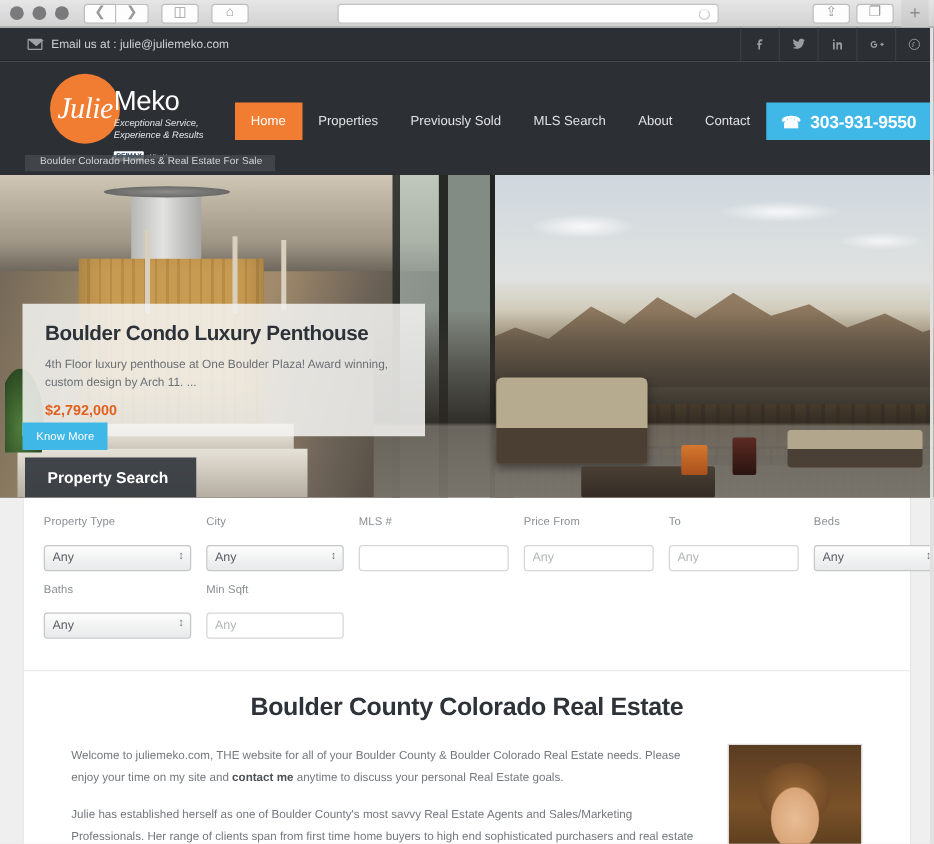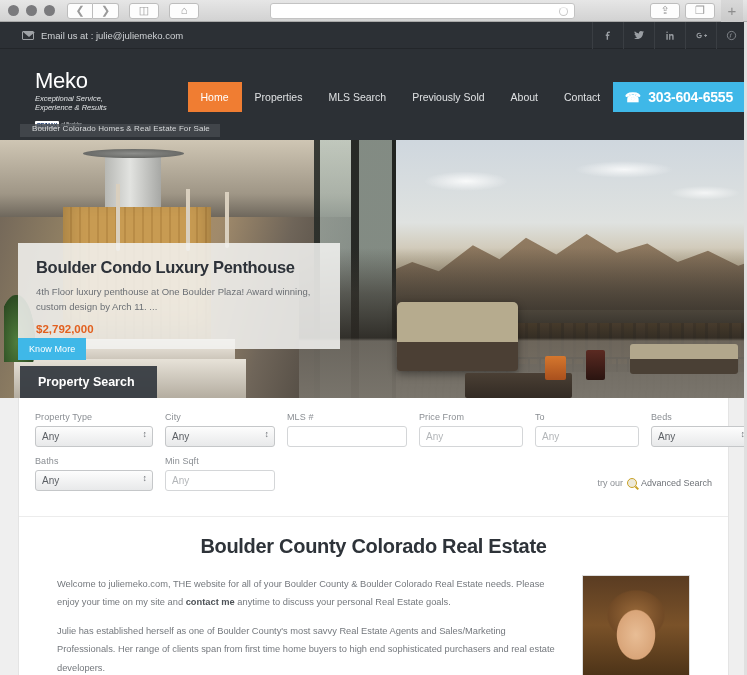--- a/index.html
+++ b/index.html
@@ -295,21 +295,21 @@
     padding: 9px 22px 9px 18px;
   }
 
   
   .content-wrap {
     margin: 0 18px; background: #fff;
     border-left: 1px solid #e4e4e4; border-right: 1px solid #e4e4e4;
   }
   .searchform { padding: 14px 16px 16px; border-bottom: 1px solid #ececec; }
   .form-row { display: flex; gap: 12px; margin-bottom: 9px; }
-  .field { display: flex; flex-direction: column; }
+  .field { display: flex; flex-direction: column; gap: 10px; }
   .field-label {
     font-size: 9px; color: #8a8e93; margin-bottom: 4px; letter-spacing: 0.1px;
   }
   select.ctl, input.ctl {
     font-family: "Liberation Sans", sans-serif;
     font-size: 10px; color: #5b5f64; height: 21px;
     padding: 0 6px; border-radius: 3px;
   }
   select.ctl {
     border: 1px solid #c5c7c9;
@@ -444,44 +444,45 @@
           <svg width="11" height="11" viewBox="0 0 24 24" fill="none" stroke="#9a9ea3" stroke-width="1.6">
               <circle cx="12" cy="12" r="9"></circle>
               <path d="M12 8.5c-1.5 0-2.5 1-2.5 2.3 0 .9.4 1.7.4 1.7l-.8 3.2" stroke-linecap="round"></path>
             </svg>
         </a>
       </div>
     </div>
 
     <div class="header">
       <div class="logo-block">
+        <div class="logo-circle">Julie</div>
         <div class="logo-text">
           <div class="logo-name">Meko</div>
           <div class="logo-tag">
             <div>Exceptional Service,</div>
             <div>Experience &amp; Results</div>
           </div>
           <div class="remax-badge">
             <span class="remax-box">RE/MAX</span>
             <span class="remax-sub">of Boulder</span>
           </div>
         </div>
       </div>
       <div class="tagline-strip">Boulder Colorado Homes &amp; Real Estate For Sale</div>
 
       <nav class="mainnav">
         <a class="navitem active">Home</a>
         <a class="navitem">Properties</a>
+        <a class="navitem">Previously Sold</a>
         <a class="navitem">MLS Search</a>
-        <a class="navitem">Previously Sold</a>
         <a class="navitem">About</a>
         <a class="navitem">Contact</a>
         <div class="phone-block">
           <span class="phone-icon">☎</span>
-          <span>303-604-6555</span>
+          <span>303-931-9550</span>
         </div>
       </nav>
     </div>
 
     <div class="hero">
       <div class="hero-interior">
         <div class="ceiling"></div>
         <div class="hood"></div>
         <div class="cabinets"></div>
         <div class="pendant" style="left:33%;top:17%;height:26%"></div>
@@ -564,25 +565,20 @@
             <span class="sel-wrap">
               <select class="ctl w-baths">
                 <option>Any</option>
               </select>
             </span>
           </div>
           <div class="field">
             <label class="field-label">Min Sqft</label>
             <input class="ctl w-sqft" placeholder="Any" style="">
           </div>
-          <div class="adv-link">
-            <span>try our</span>
-            <span class="mag-icon"></span>
-            <b>Advanced Search</b>
-          </div>
         </div>
       </form>
 
       <div class="main">
         <h1 class="page-title">Boulder County Colorado Real Estate</h1>
         <div class="body-cols">
           <div class="body-text">
             <p>
               <span>Welcome to juliemeko.com, THE website for all of your Boulder County &amp; Boulder Colorado Real Estate needs. Please enjoy your time on my site and <b>contact me</b> anytime to discuss your personal Real Estate goals.</span>
             </p>

